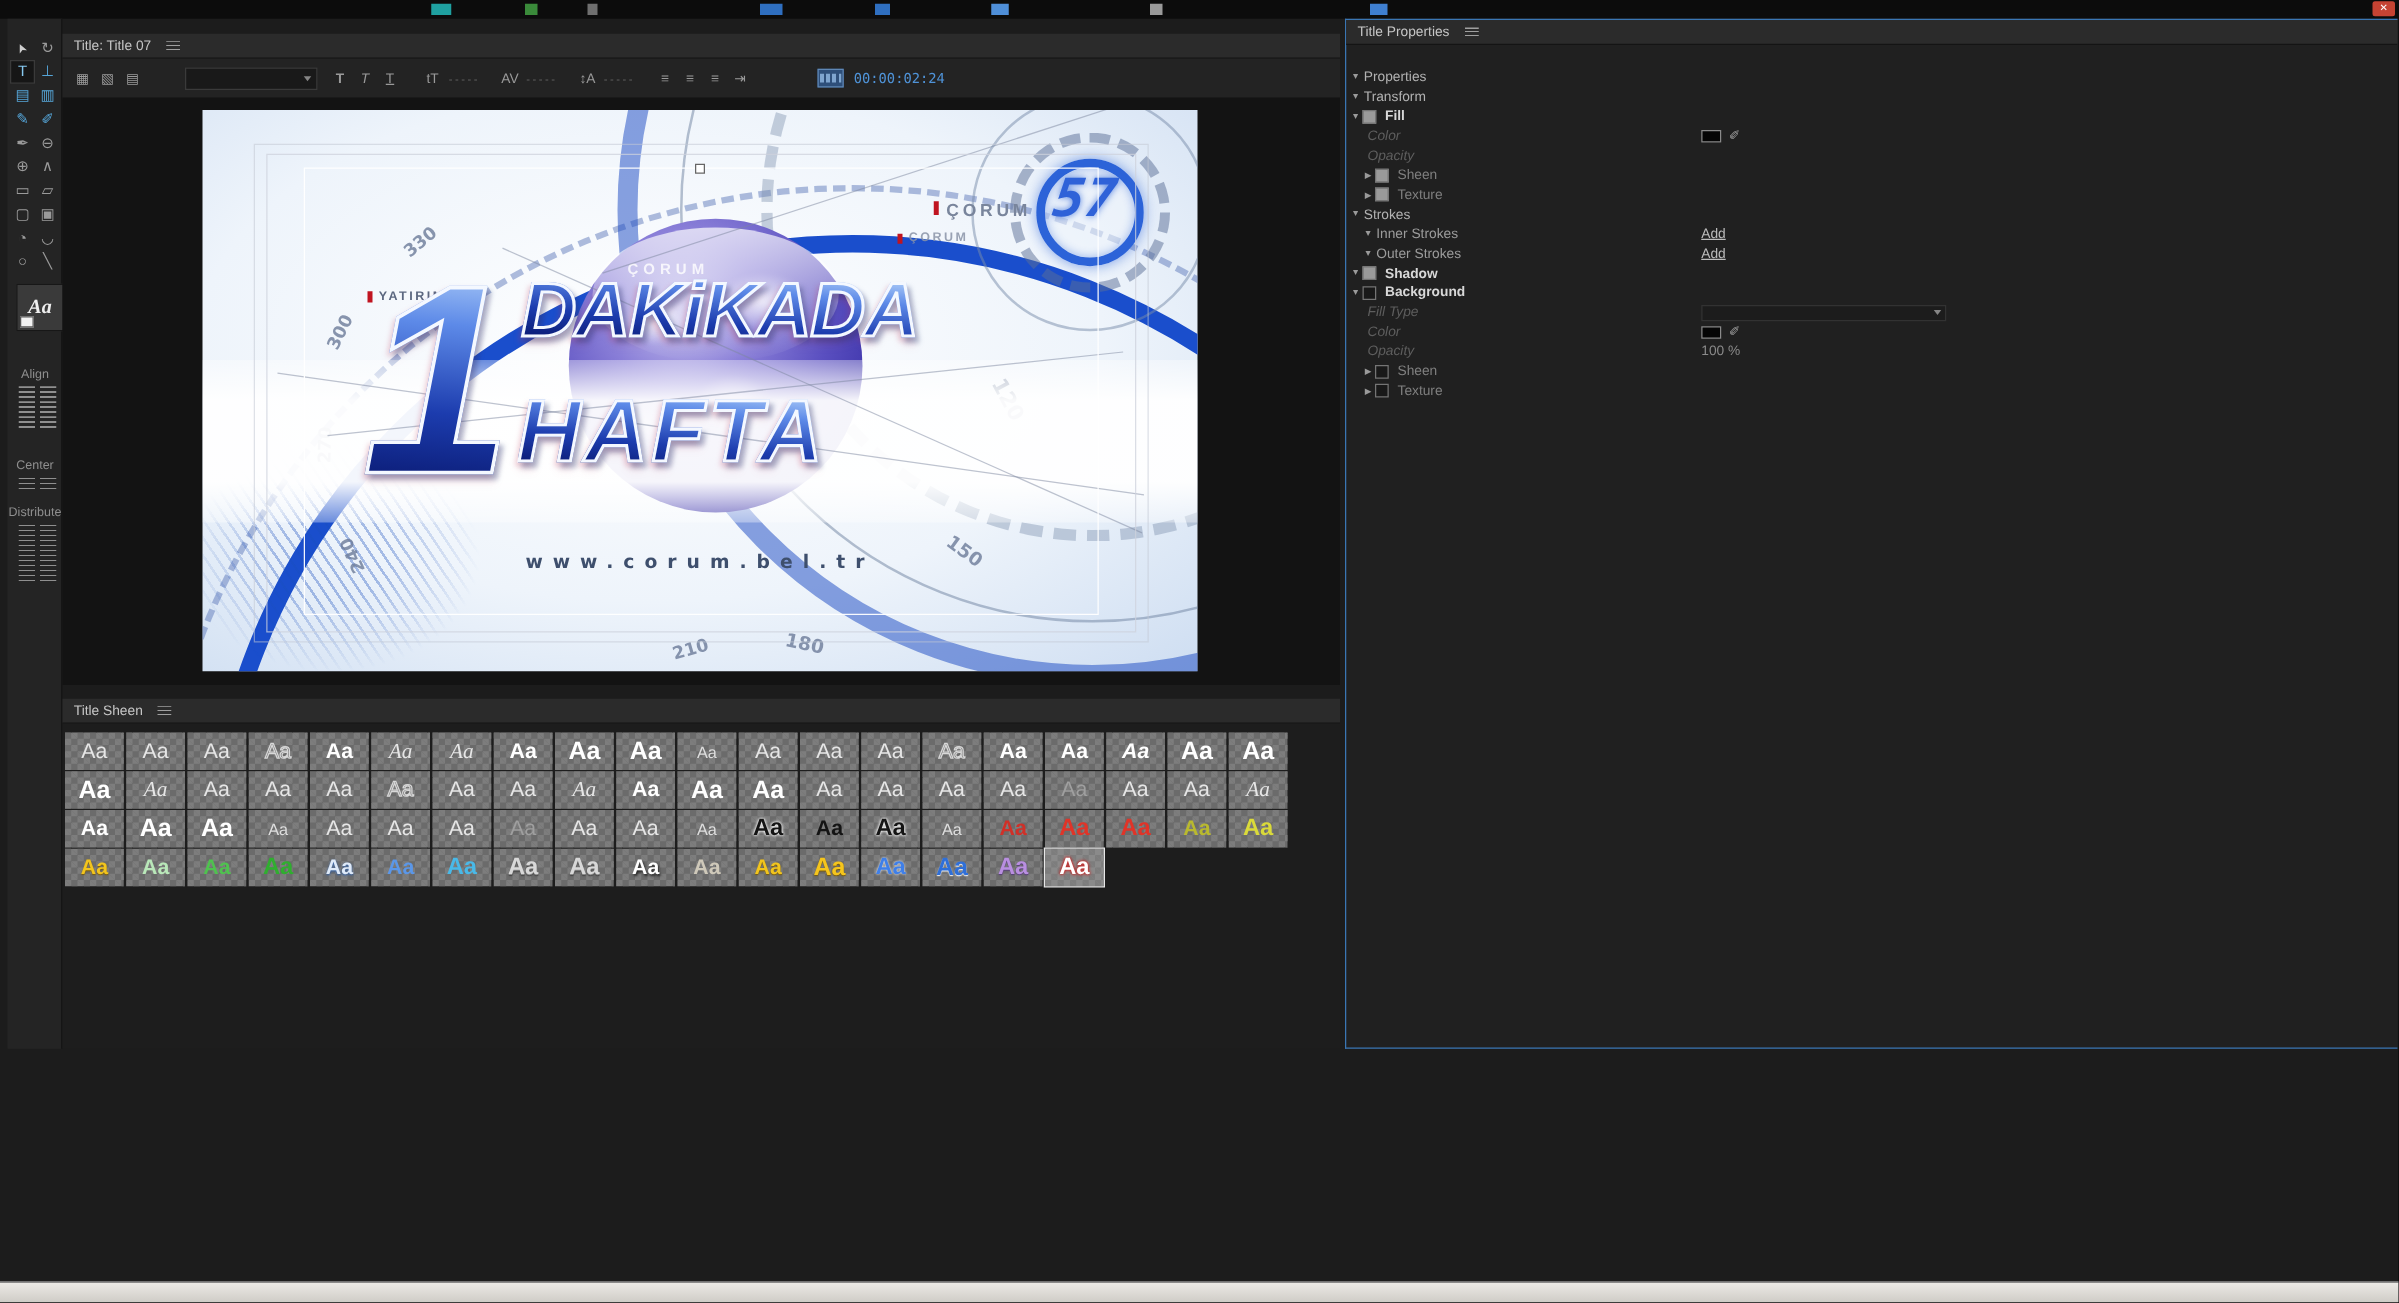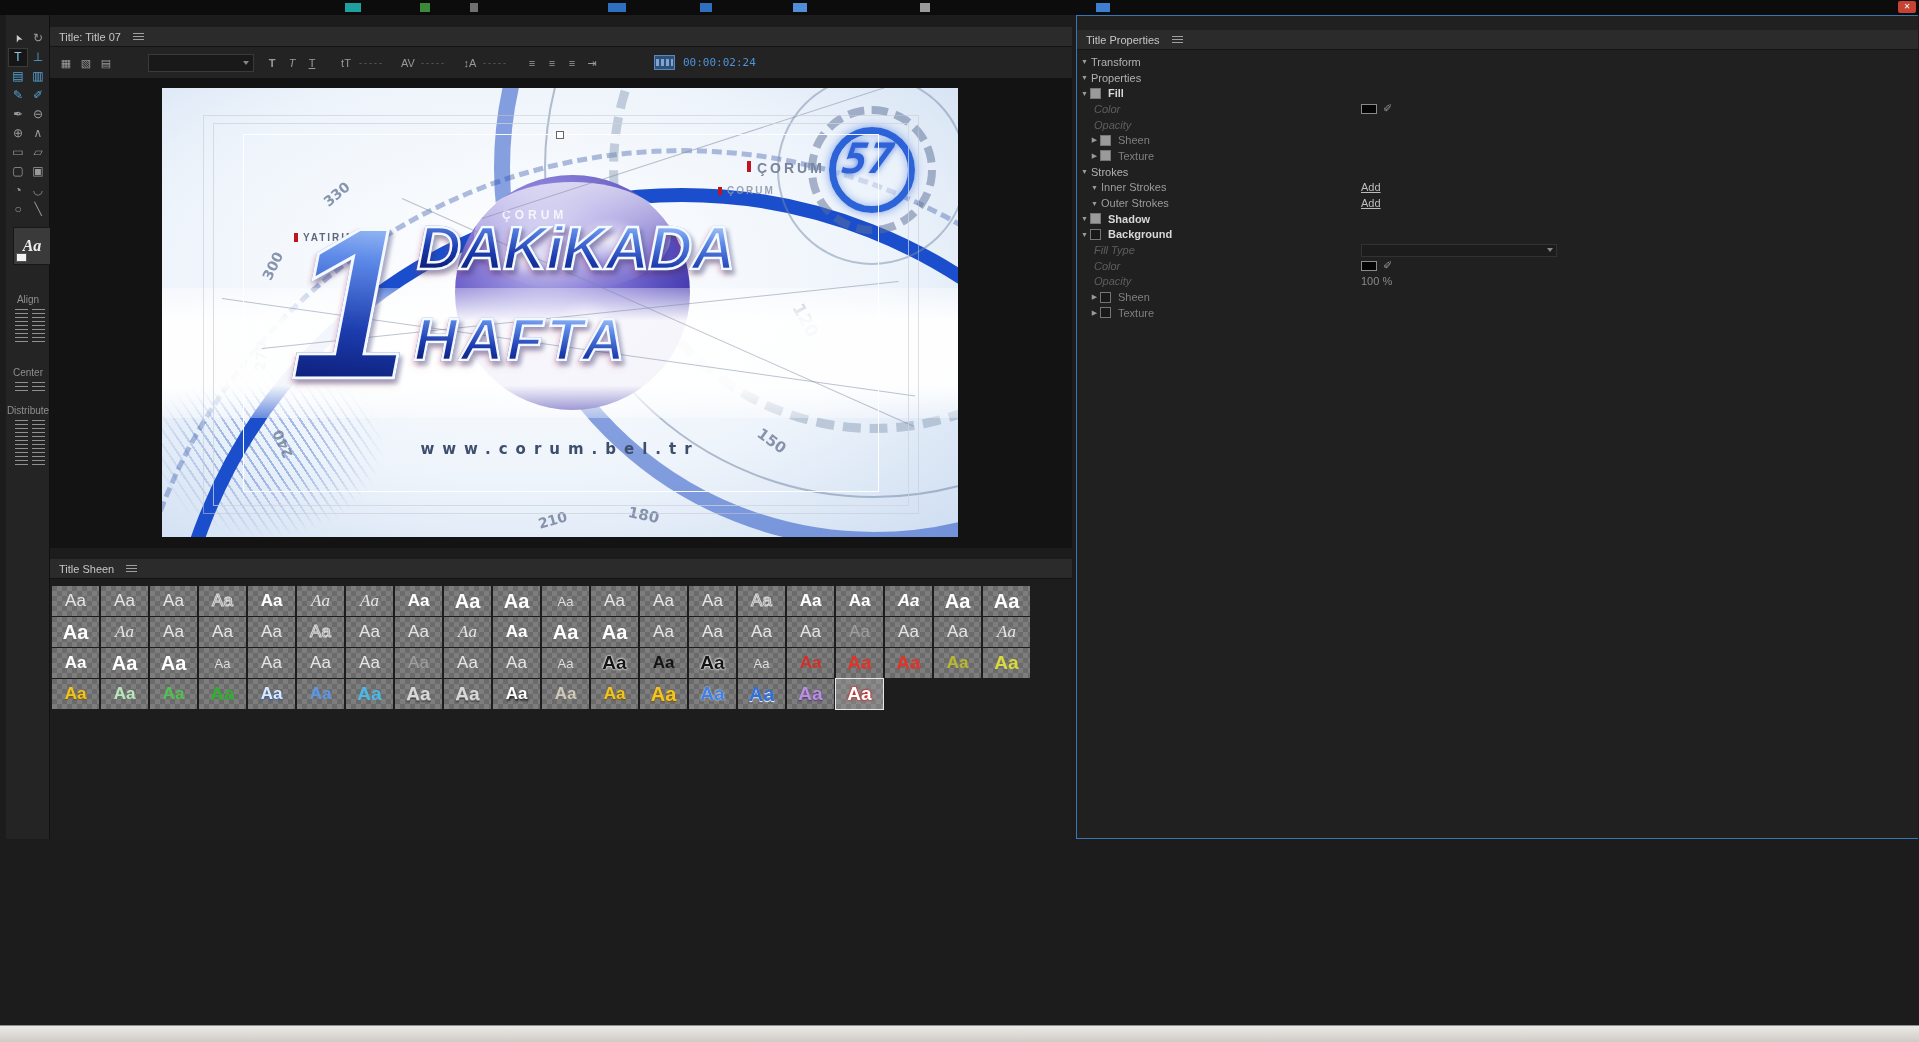--- a/index.html
+++ b/index.html
@@ -91,21 +91,21 @@
   #cl2{left:100px;top:260px;width:640px;transform:rotate(-6deg);}
   #cl3{left:240px;top:110px;width:560px;transform:rotate(24deg);}
   #cl4{left:320px;top:130px;width:470px;transform:rotate(-18deg);}
   #clock-outer{left:615px;top:-13px;width:190px;height:190px;border:2px solid rgba(120,140,170,.5);}
   #clock-ticks{left:646px;top:18px;width:128px;height:128px;border:8px dashed rgba(90,110,150,.5);}
   #clock-ring{left:667px;top:39px;width:86px;height:86px;border:7px solid #2c63d8;background:rgba(238,244,252,.55);box-shadow:0 0 10px rgba(44,99,216,.6),inset 0 0 8px rgba(44,99,216,.45);}
   #clock-num{position:absolute;left:681px;top:46px;font-family:"DejaVu Sans Mono",monospace;font-style:italic;font-weight:bold;font-size:42px;color:#2f62d8;text-shadow:0 0 6px rgba(44,99,216,.8);transform:skewX(-8deg);}
   .grad-text{position:absolute;font-family:"Liberation Sans",sans-serif;font-weight:900;font-style:italic;background:linear-gradient(185deg,#aecdf8 8%,#5d8ae8 30%,#1c3cae 62%,#0a1a72 90%);-webkit-background-clip:text;background-clip:text;color:transparent;-webkit-text-stroke:2.5px #f4f8ff;filter:drop-shadow(3px 4px 2px rgba(30,50,110,.35)) drop-shadow(-2px 3px 2px rgba(190,60,90,.25));line-height:1;white-space:nowrap;}
   #big1{left:128px;top:108px;font-size:215px;-webkit-text-stroke:3px #f4f8ff;}
   #line1{left:255px;top:130px;font-size:61px;letter-spacing:-1px;}
-  #line2{left:252px;top:222px;font-size:60px;letter-spacing:3px;}
+  #line2{left:252px;top:222px;font-size:70px;letter-spacing:3px;}
   #url{position:absolute;left:0;top:352px;width:100%;text-align:center;color:#3e4f6d;font-weight:bold;font-size:15px;letter-spacing:8px;font-family:"DejaVu Sans",sans-serif;}
   .marker{position:absolute;width:4px;background:#c01420;}
   #mk1{left:585px;top:73px;height:11px;}
   #corum-large{position:absolute;left:595px;top:72px;color:#79859c;font-size:14px;font-weight:bold;letter-spacing:3px;}
   #mk2{left:556px;top:99px;height:8px;}
   #corum-small{position:absolute;left:565px;top:97px;color:#8a94a8;font-size:10px;font-weight:bold;letter-spacing:2px;opacity:.85;}
   #mk3{left:132px;top:145px;height:9px;}
   #yatirim{position:absolute;left:141px;top:144px;color:#5c6880;font-size:10px;font-weight:bold;letter-spacing:2px;}
   .guide{position:absolute;border:1px solid;background:transparent;}
   #g1{left:41px;top:27px;width:714px;height:397px;border-color:rgba(195,200,212,.55);}
@@ -147,21 +147,21 @@
   .s-blu2{color:#3f7fe8;font-weight:900;font-size:19px;text-shadow:0 0 2px #fff;}
   .s-cy{color:#49b9e8;font-weight:900;font-size:19px;}
   .s-sil{color:#d8d8d8;font-weight:900;font-size:19px;text-shadow:0 1px 0 #888,0 2px 1px #444;}
   .s-wsh{color:#fff;font-weight:bold;text-shadow:1px 2px 2px #222;}
   .s-tan{color:#cfc9ba;font-weight:bold;}
   .s-pur{color:#b98fe0;font-weight:900;font-size:19px;text-shadow:0 1px 1px #553a7a;}
   .s-sel{color:#fff;font-weight:900;font-size:19px;text-shadow:0 0 2px #d02020,0 0 3px #d02020;}
 
   
   .props-panel{position:absolute;left:1076px;top:15px;width:842px;height:824px;background:#202020;border:1px solid #3a76b4;border-right:none;box-sizing:border-box;}
-  .props-hdr{left:0;top:14px;width:100%;position:absolute;}
+  .props-hdr{left:0;top:0;width:100%;position:absolute;}
   .props-rows{position:absolute;left:0;top:20px;width:100%;padding-top:18px;}
   .prop-row{height:15.7px;display:flex;align-items:center;position:relative;font-size:11px;}
   .chev{width:9px;font-size:7px;color:#9a9a9a;text-align:center;cursor:default;}
   .k-head .chev,.k-headcheck .chev{margin-left:3px;}
   .k-subhead .chev,.k-subcheck .chev{margin-left:13px;}
   .k-dim{padding-left:15px;}
   .checkbox{width:9px;height:9px;border:1px solid #757575;background:#191919;margin:0 5px 0 1px;box-sizing:content-box;cursor:default;}
   .checkbox.checked{background:#9a9a9a;}
   .lbl{margin-left:2px;}
   .k-head .lbl{color:#b2b2b2;}
@@ -570,25 +570,25 @@
     </div>
 
   <div class="props-panel" data-name="title-properties-panel">
     <div class="phdr props-hdr" data-name="title-properties-header">
       <span data-name="title-properties-title">Title Properties</span>
       <span class="hamb" data-name="panel-menu-icon"></span>
     </div>
     <div class="props-rows" data-name="properties-rows">
         <div class="prop-row k-head" data-name="property-row">
           <span class="chev" data-name="chevron-icon">▼</span>
+          <span class="lbl" data-name="property-label">Properties</span>
+        </div>
+        <div class="prop-row k-head" data-name="property-row">
+          <span class="chev" data-name="chevron-icon">▼</span>
           <span class="lbl" data-name="property-label">Transform</span>
-        </div>
-        <div class="prop-row k-head" data-name="property-row">
-          <span class="chev" data-name="chevron-icon">▼</span>
-          <span class="lbl" data-name="property-label">Properties</span>
         </div>
         <div class="prop-row k-headcheck" data-name="property-row">
           <span class="chev" data-name="chevron-icon">▼</span>
           <span class="checkbox checked" data-name="checkbox"></span>
           <span class="lbl" data-name="property-label">Fill</span>
         </div>
         <div class="prop-row k-dim" data-name="property-row">
           <span class="lbl" data-name="property-label">Color</span>
           <span class="color-swatch" data-name="color-swatch"></span>
           <span class="eyedropper" data-name="eyedropper-icon">✐</span>

